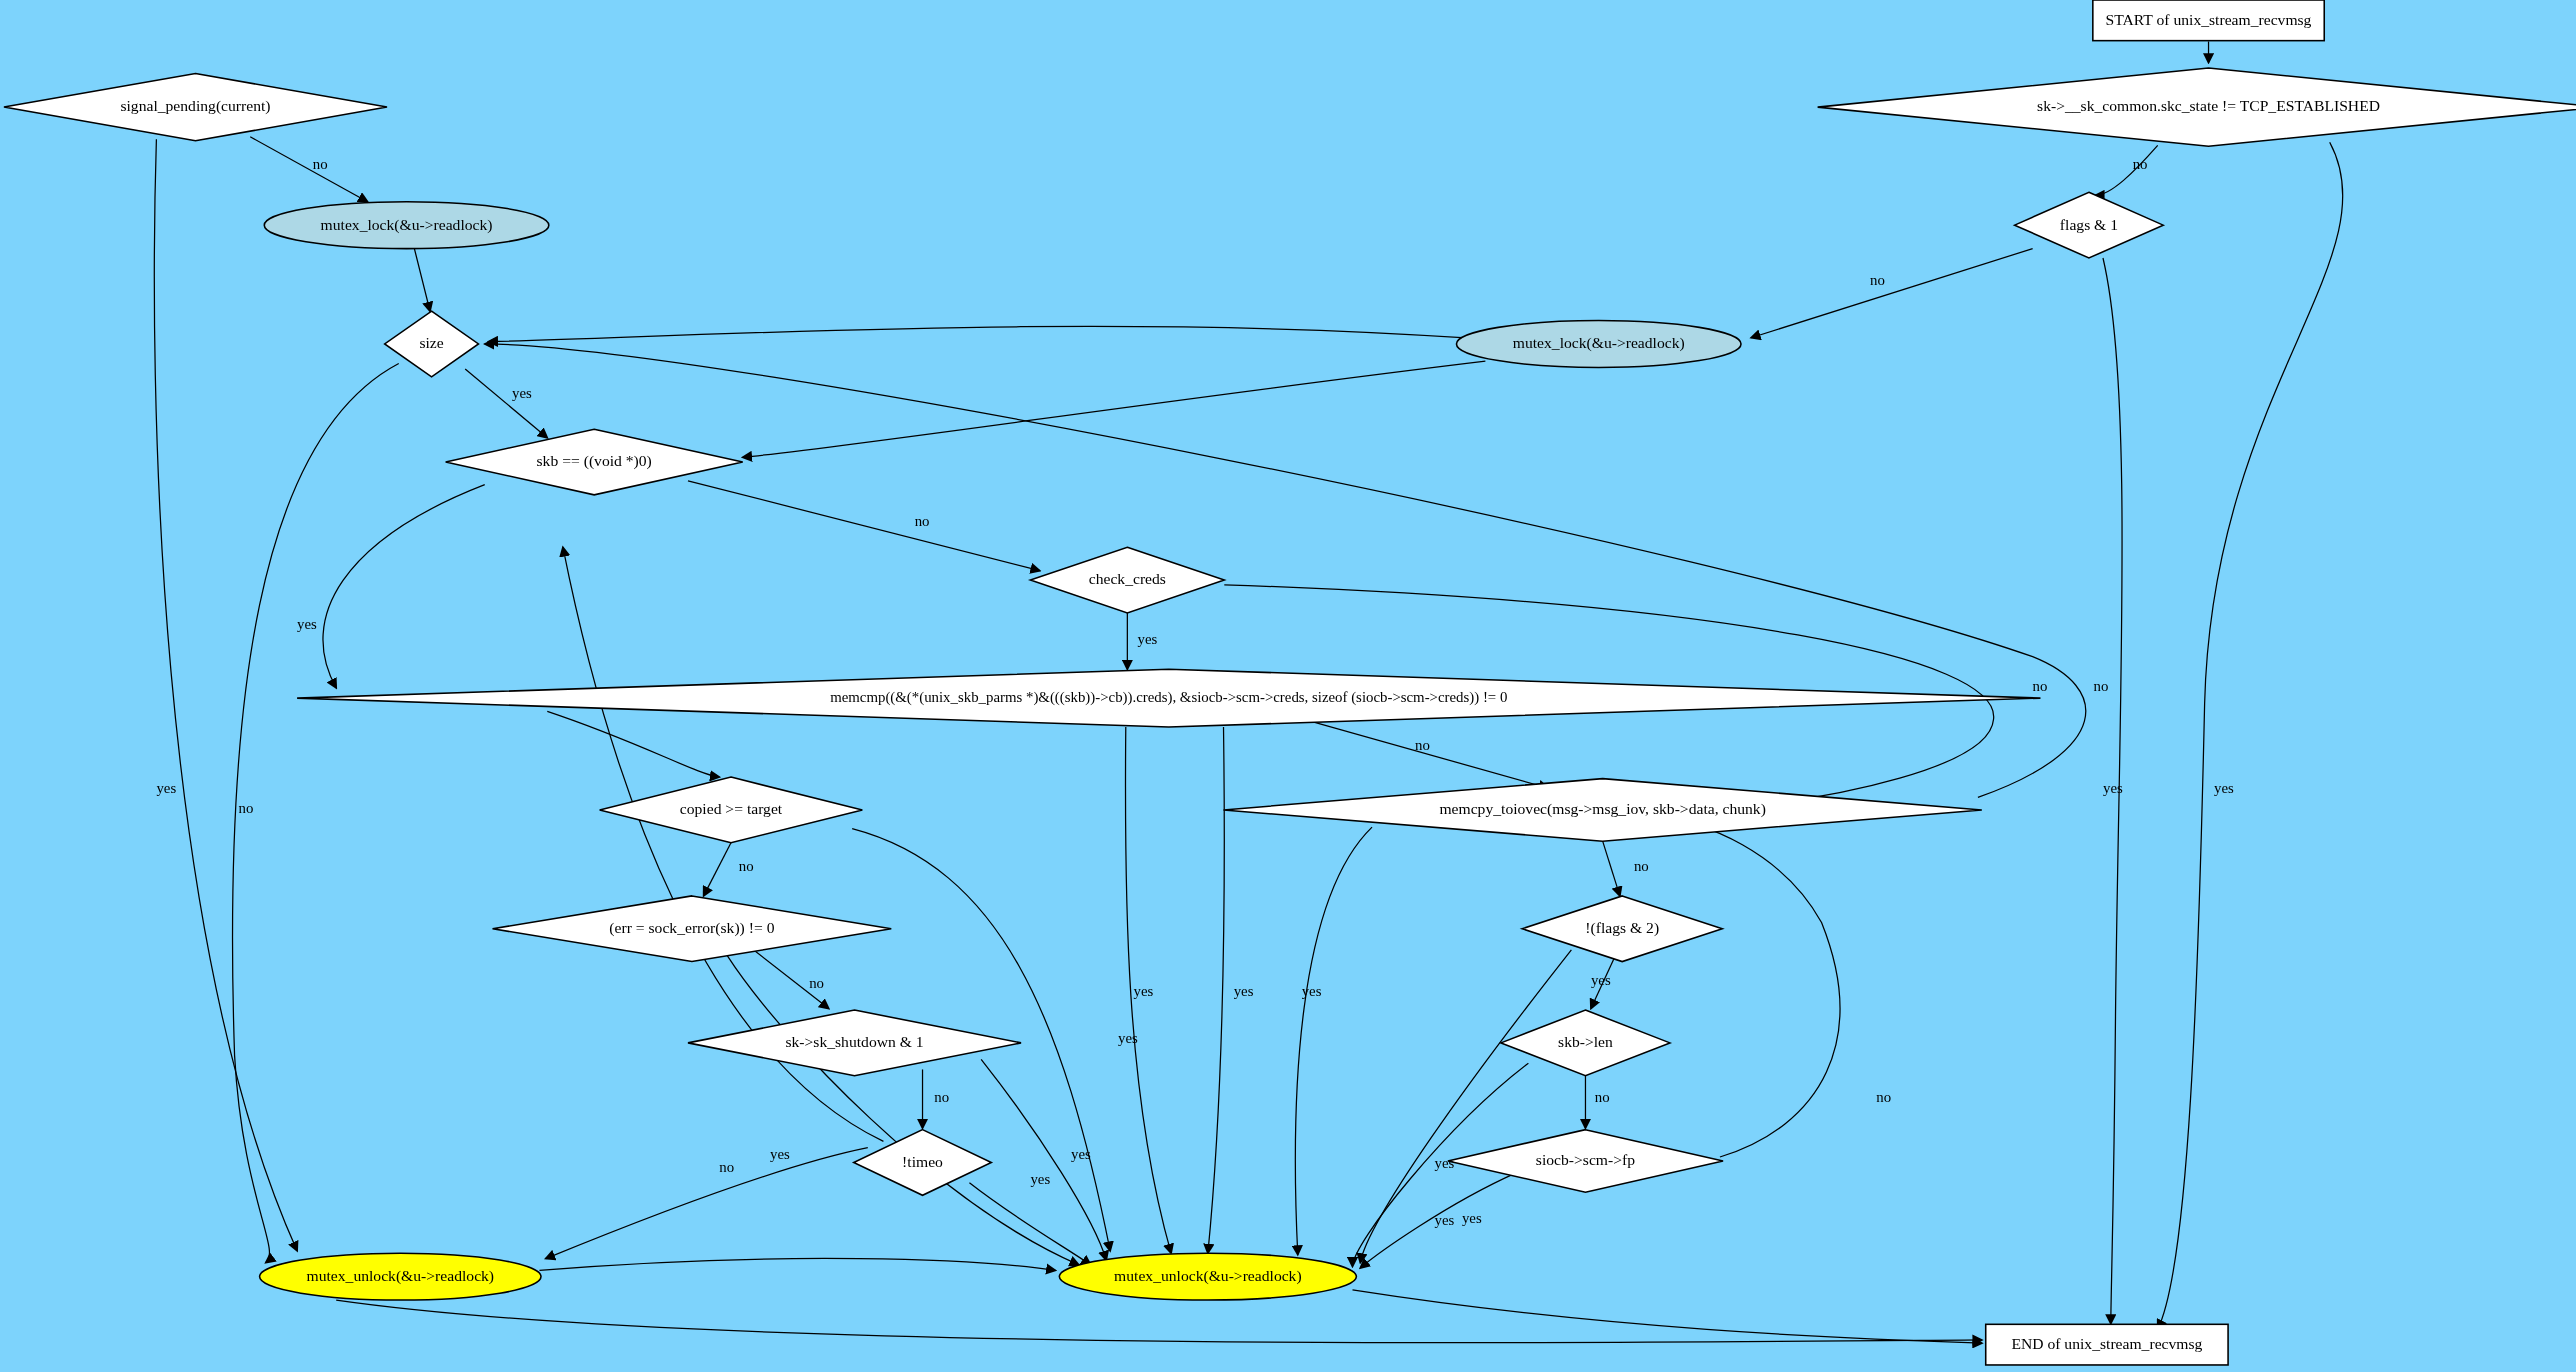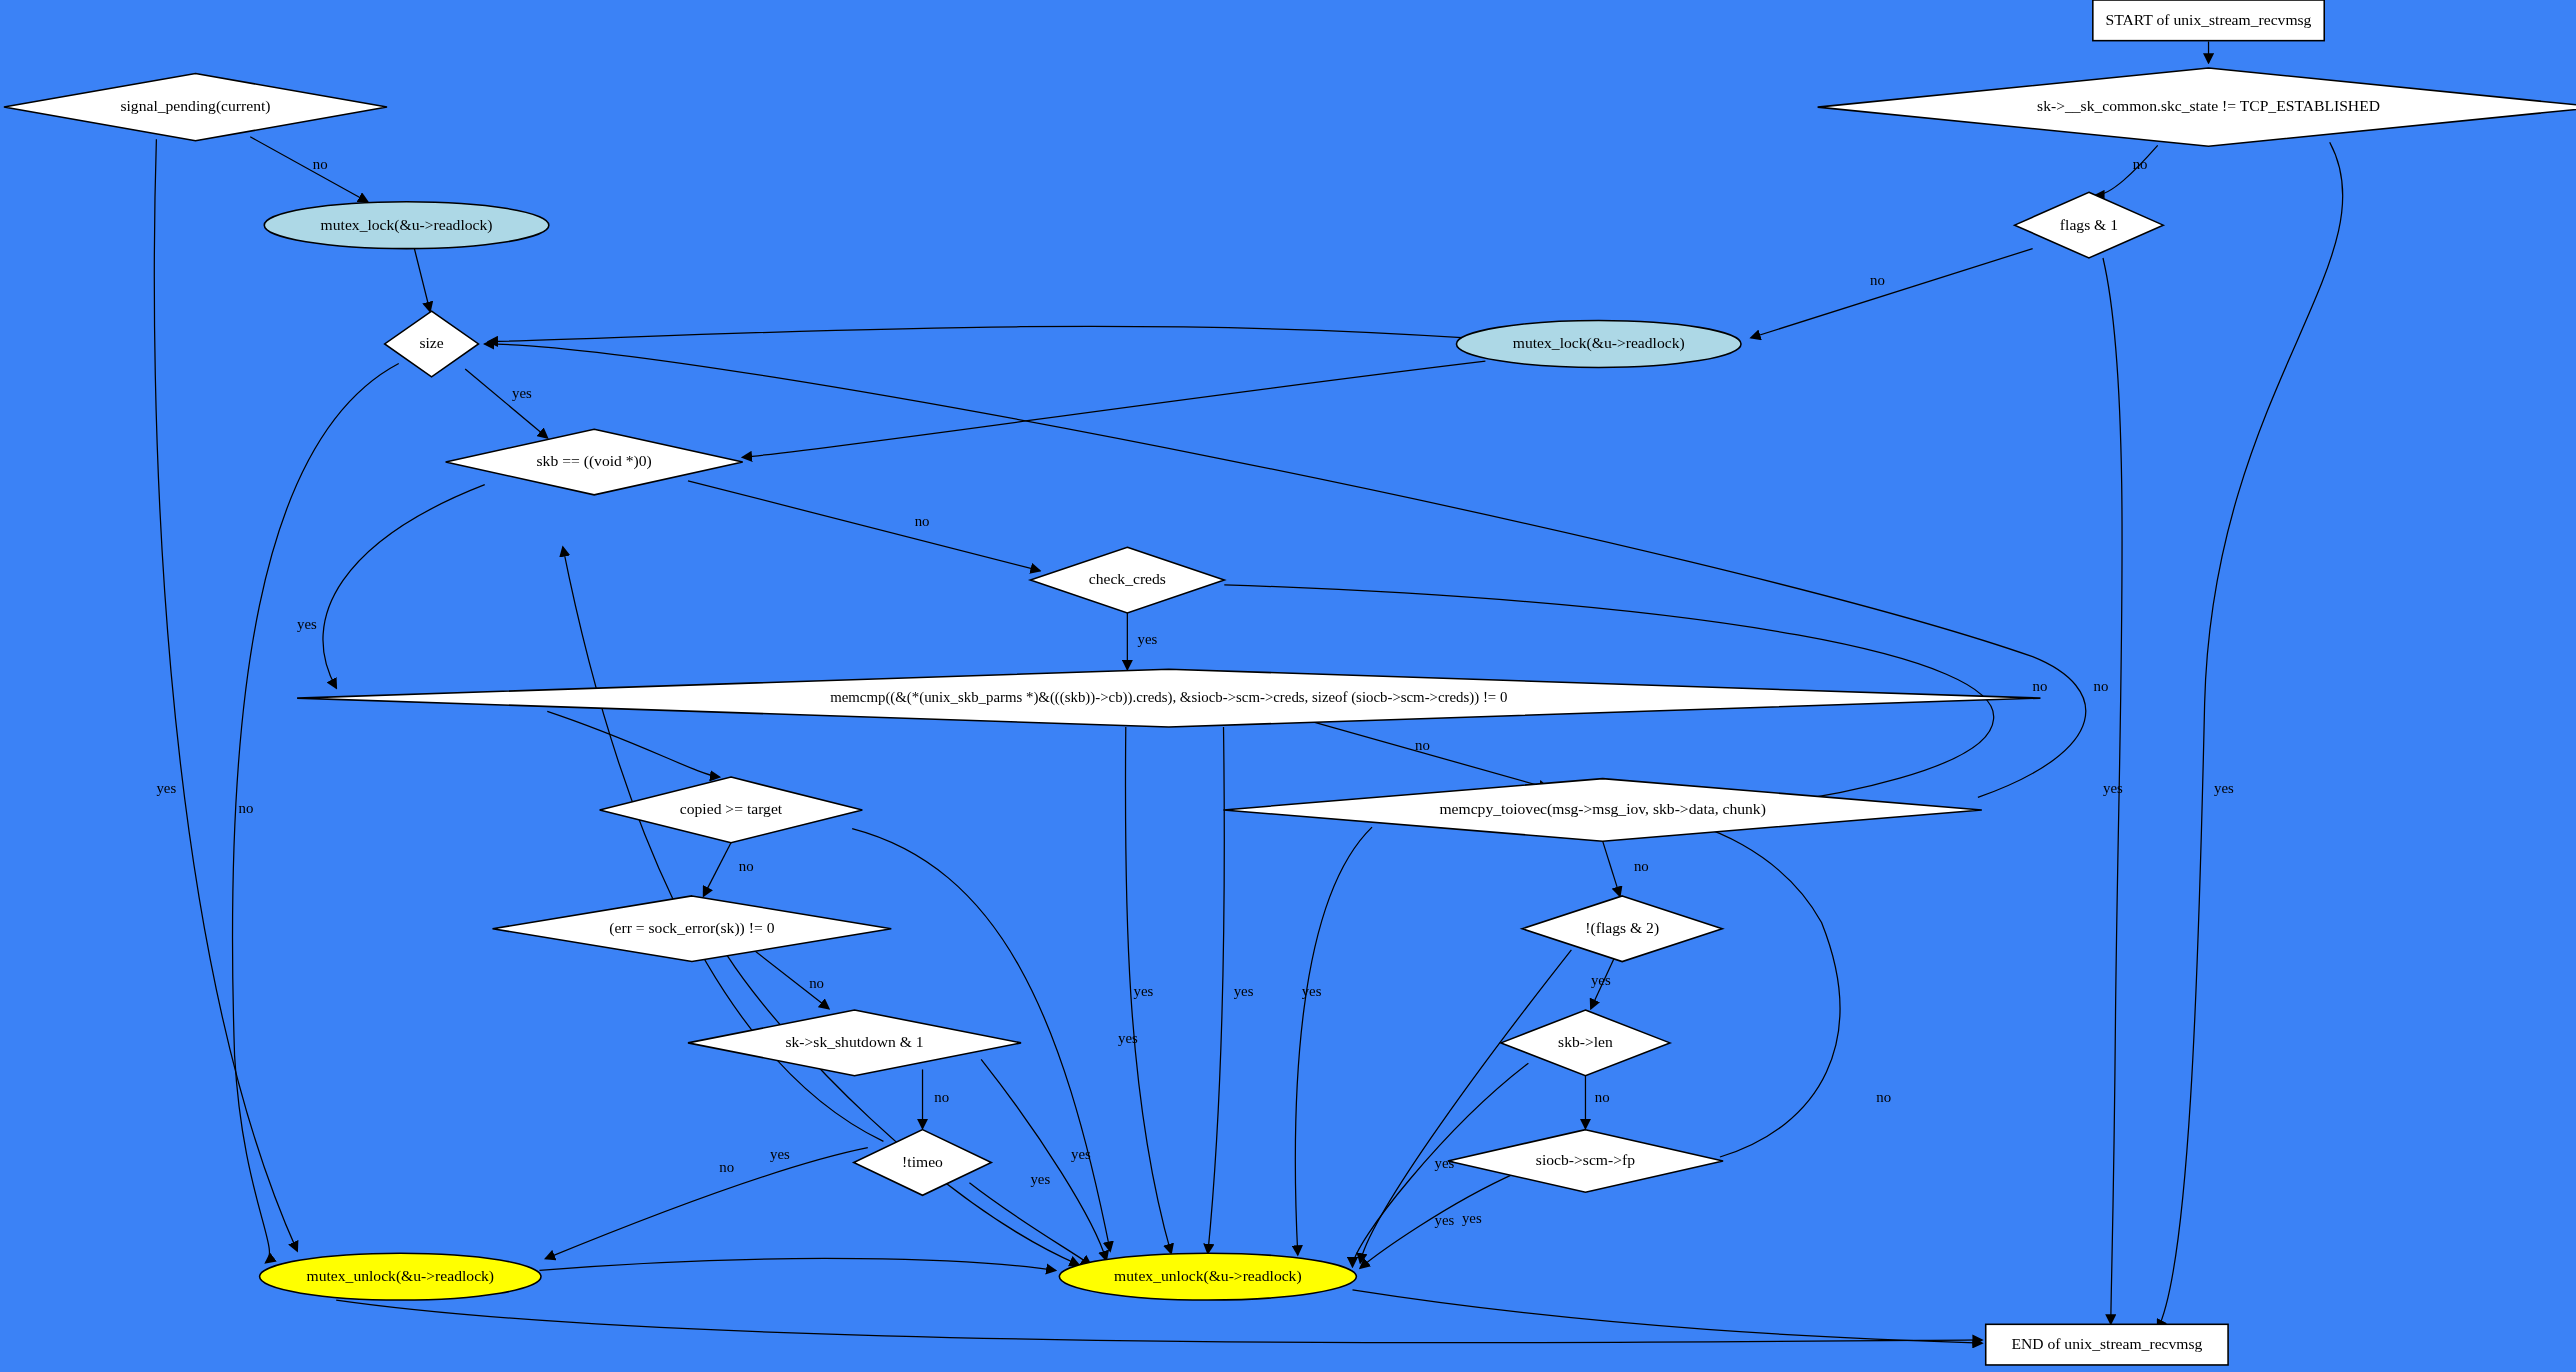--- a/index.html
+++ b/index.html
@@ -4,21 +4,21 @@
 <style>
   html, body {
     margin: 0;
     padding: 0;
     background: #ffffff;
   }
   #canvas-wrap {
     position: relative;
     width: 2576px;
     height: 1372px;
-    background: #3b82f6;
+    background: #7dd3fc;
     overflow: hidden;
   }
   svg#flow {
     display: block;
     width: 2576px;
     height: 1372px;
     font-family: "Liberation Serif", "DejaVu Serif", serif;
   }
   .node-shape {
     stroke: #000000;

